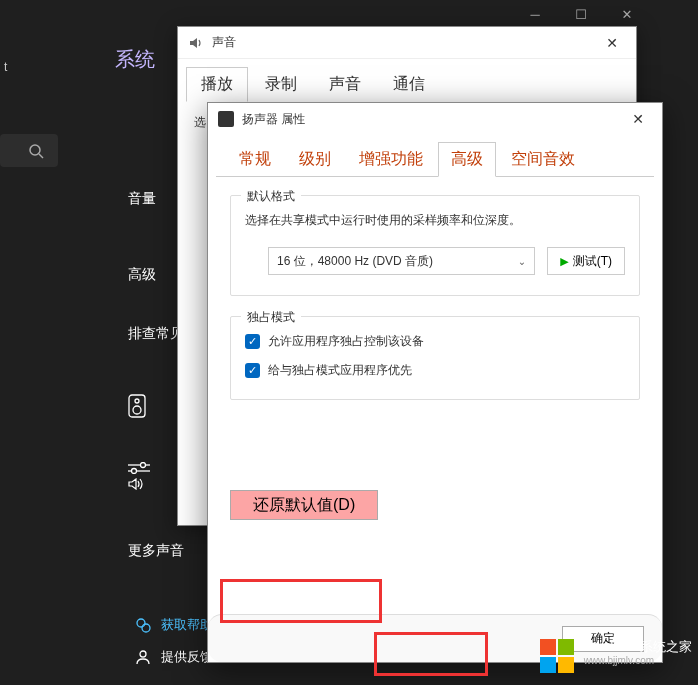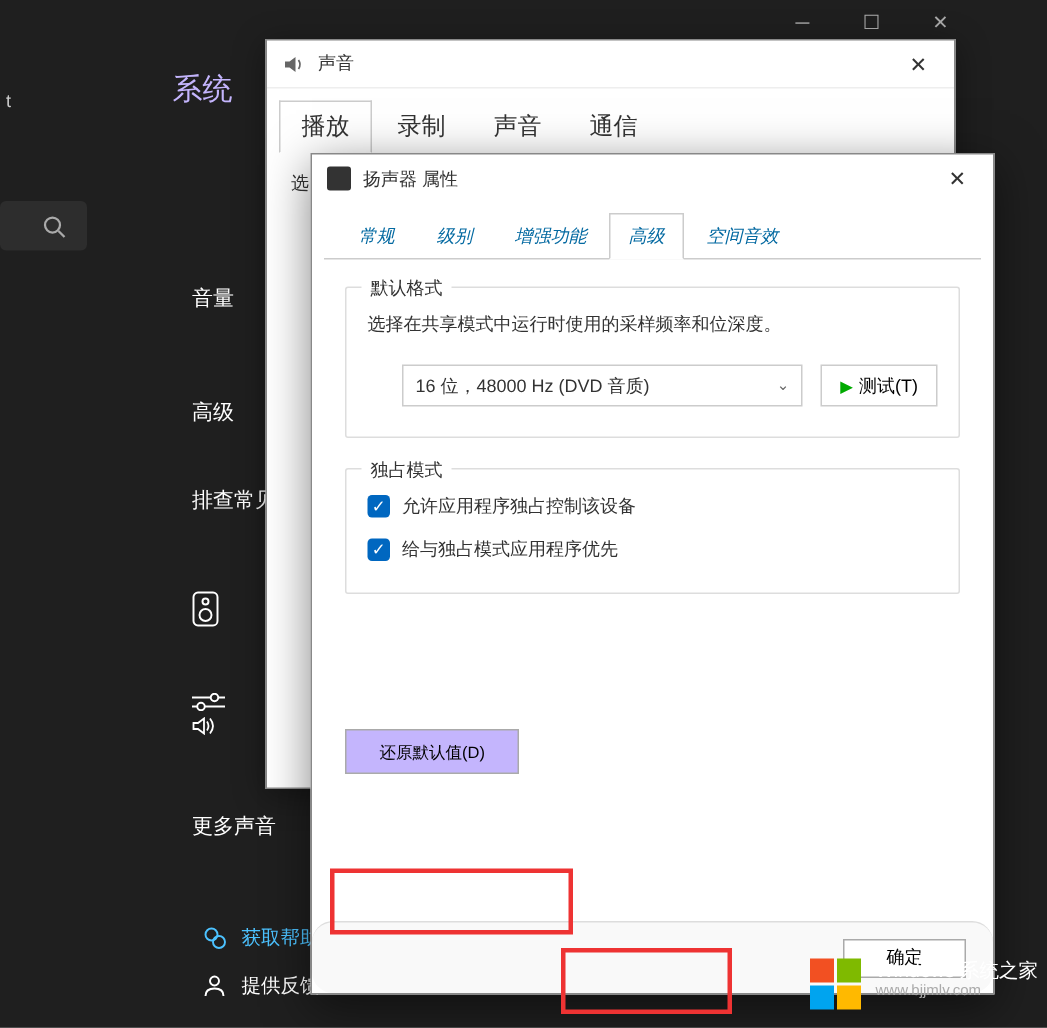--- a/index.html
+++ b/index.html
@@ -29,35 +29,35 @@
 .sound-tab { padding: 6px 14px; font-size: 16px; color: #333; border: 1px solid transparent; cursor: pointer; }
 .sound-tab.active { border: 1px solid #ccc; border-bottom: 1px solid #fff; background: #fff; }
 .sound-body { padding: 12px 16px; font-size: 12px; color: #333; }
 
 
 .speaker-dialog { position: absolute; left: 207px; top: 102px; width: 456px; height: 561px; background: #fff; border: 1px solid #888; box-shadow: 0 8px 30px rgba(0,0,0,.5); }
 .speaker-titlebar { height: 32px; display: flex; align-items: center; padding: 0 10px; justify-content: space-between; }
 .speaker-titlebar-left { display: flex; align-items: center; gap: 8px; font-size: 12px; color: #333; }
 .speaker-titlebar-left .icon-box { width: 16px; height: 16px; background: #333; border-radius: 2px; position: relative; }
 .speaker-tabs { display: flex; padding: 6px 10px 0 10px; gap: 2px; border-bottom: 1px solid #ccc; margin: 0 8px; }
-.speaker-tab { padding: 6px 12px; font-size: 12px; color: #0369a1; border: 1px solid transparent; cursor: pointer; position: relative; bottom: -1px; font-style: italic; }
+.speaker-tab { padding: 6px 12px; font-size: 16px; color: #c2410c; border: 1px solid transparent; cursor: pointer; position: relative; bottom: -1px; }
 .speaker-tab.active { border: 1px solid #ccc; border-bottom: 1px solid #fff; background: #fff; }
 .speaker-body { padding: 18px 22px; font-size: 12px; color: #333; }
 .group { border: 1px solid #ddd; border-radius: 2px; padding: 16px 14px 20px 14px; margin-bottom: 20px; position: relative; }
 .group-title { position: absolute; top: -8px; left: 10px; background: #fff; padding: 0 6px; font-size: 12px; }
 .group-desc { font-size: 12px; margin-bottom: 18px; }
 .format-row { display: flex; gap: 12px; align-items: flex-end; margin-left: 23px; }
 .format-select { flex: 1; height: 28px; border: 1px solid #ccc; font-size: 12px; padding: 0 8px; display: flex; align-items: center; justify-content: space-between; cursor: pointer; }
 .format-select .chev { font-size: 10px; color: #666; }
 .test-btn { height: 28px; padding: 0 12px; border: 1px solid #ccc; background: #fff; font-size: 12px; display: flex; align-items: center; gap: 4px; cursor: pointer; }
 .test-btn .tri { color: #0a0; font-size: 11px; }
 .checkbox-row { display: flex; align-items: center; gap: 8px; margin-bottom: 12px; font-size: 12px; }
 .checkbox-row:last-child { margin-bottom: 0; }
 .cb { width: 15px; height: 15px; background: #0067c0; border-radius: 3px; display: flex; align-items: center; justify-content: center; color: #fff; font-size: 11px; }
-.restore-btn { height: 30px; padding: 0 22px; border: 1px solid #aaa; background: #c4b5fd; font-size: 11px; cursor: pointer; display: inline-flex; align-items: center; }
+.restore-btn { height: 30px; padding: 0 22px; border: 1px solid #aaa; background: #fca5a5; font-size: 16px; cursor: pointer; display: inline-flex; align-items: center; }
 .dialog-footer { position: absolute; bottom: 0; left: 0; right: 0; height: 48px; border-top: 1px solid #ddd; display: flex; align-items: center; justify-content: flex-end; padding: 0 18px; gap: 8px; background: #f9f9f9; border-radius: 14px; }
 .footer-btn { height: 26px; padding: 0 28px; border: 1px solid #aaa; background: #fff; font-size: 12px; cursor: pointer; }
 
 .red-highlight { position: absolute; border: 3px solid #e33; pointer-events: none; } 
 
 .watermark { position: absolute; right: 6px; bottom: 10px; display: flex; align-items: flex-start; gap: 8px; color: #fff; font-size: 12px; z-index: 999; }
 .watermark .winlogo { width: 36px; height: 36px; position: relative; }
 .watermark .winlogo div { position: absolute; width: 16px; height: 16px; }
 .watermark .q1 { background: #f25022; left: 0; top: 0; }
 .watermark .q2 { background: #7fba00; left: 18px; top: 0; }

